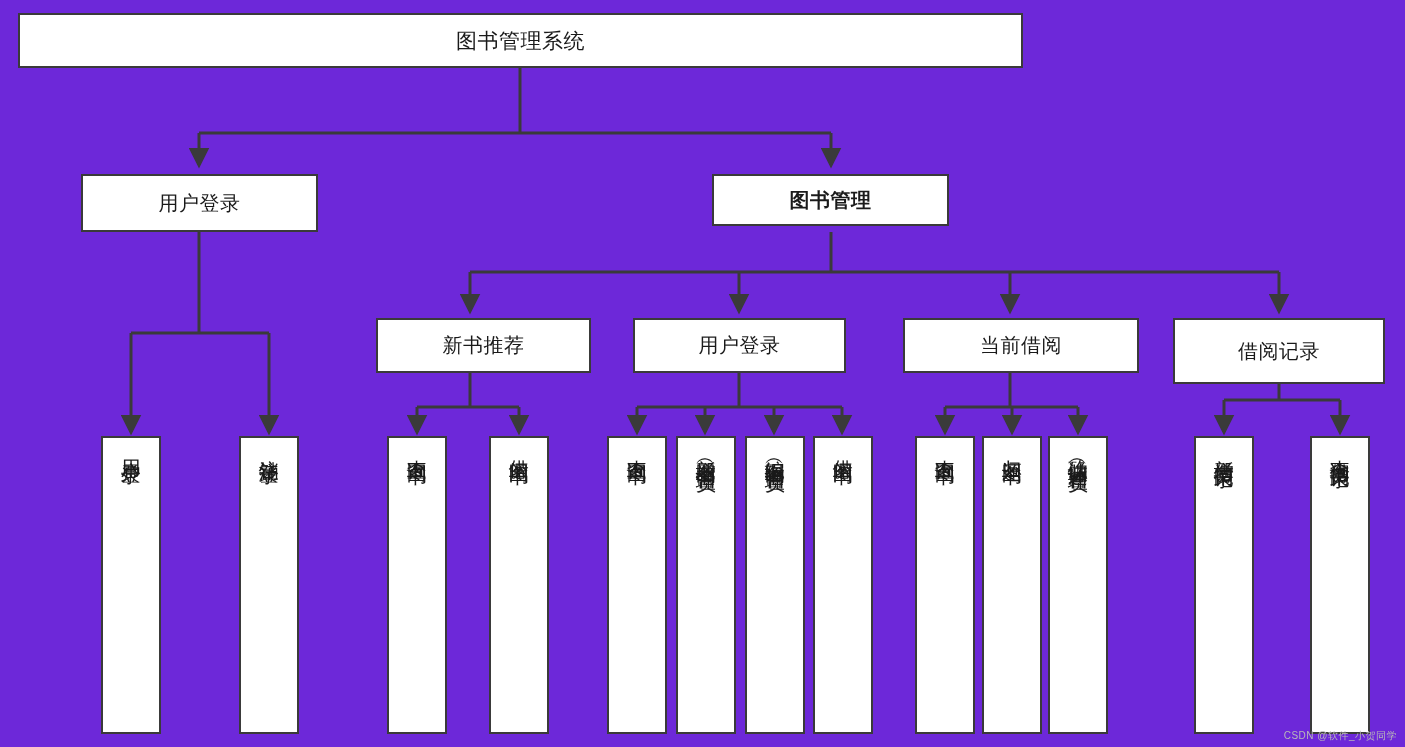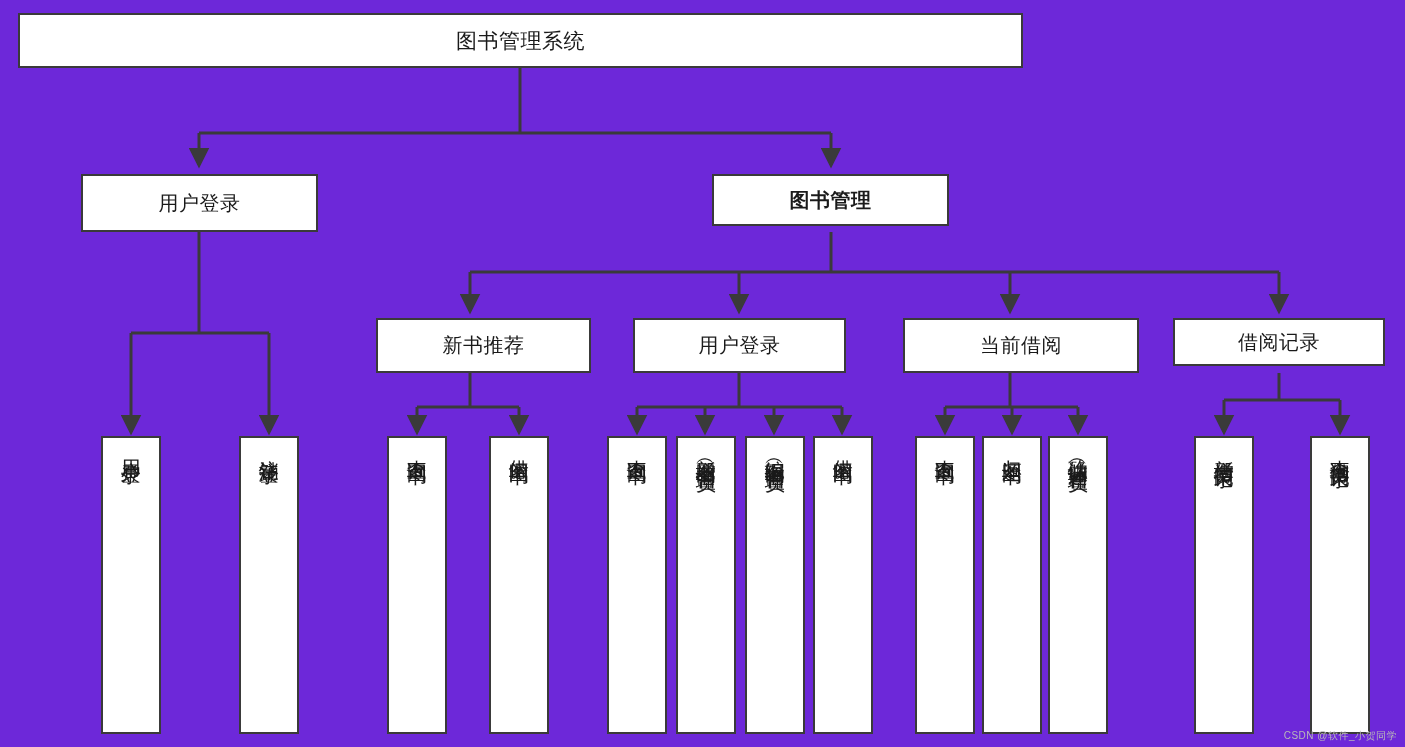--- a/index.html
+++ b/index.html
@@ -139,21 +139,21 @@
 
   <div class="node-box node-l3" style="left:376px; top:318px; width:215px; height:55px;">
     <span class="node-label">新书推荐</span>
   </div>
   <div class="node-box node-l3" style="left:633px; top:318px; width:213px; height:55px;">
     <span class="node-label">用户登录</span>
   </div>
   <div class="node-box node-l3" style="left:903px; top:318px; width:236px; height:55px;">
     <span class="node-label">当前借阅</span>
   </div>
-  <div class="node-box node-l3" style="left:1173px; top:318px; width:212px; height:48px;">
+  <div class="node-box node-l3" style="left:1173px; top:318px; width:212px; height:66px;">
     <span class="node-label">借阅记录</span>
   </div>
 
   <div class="node-box node-leaf" style="left:101px; top:436px; width:60px; height:298px;">
     <span class="node-label">用户登录</span>
   </div>
   <div class="node-box node-leaf" style="left:239px; top:436px; width:60px; height:298px;">
     <span class="node-label">注销登录</span>
   </div>
 

